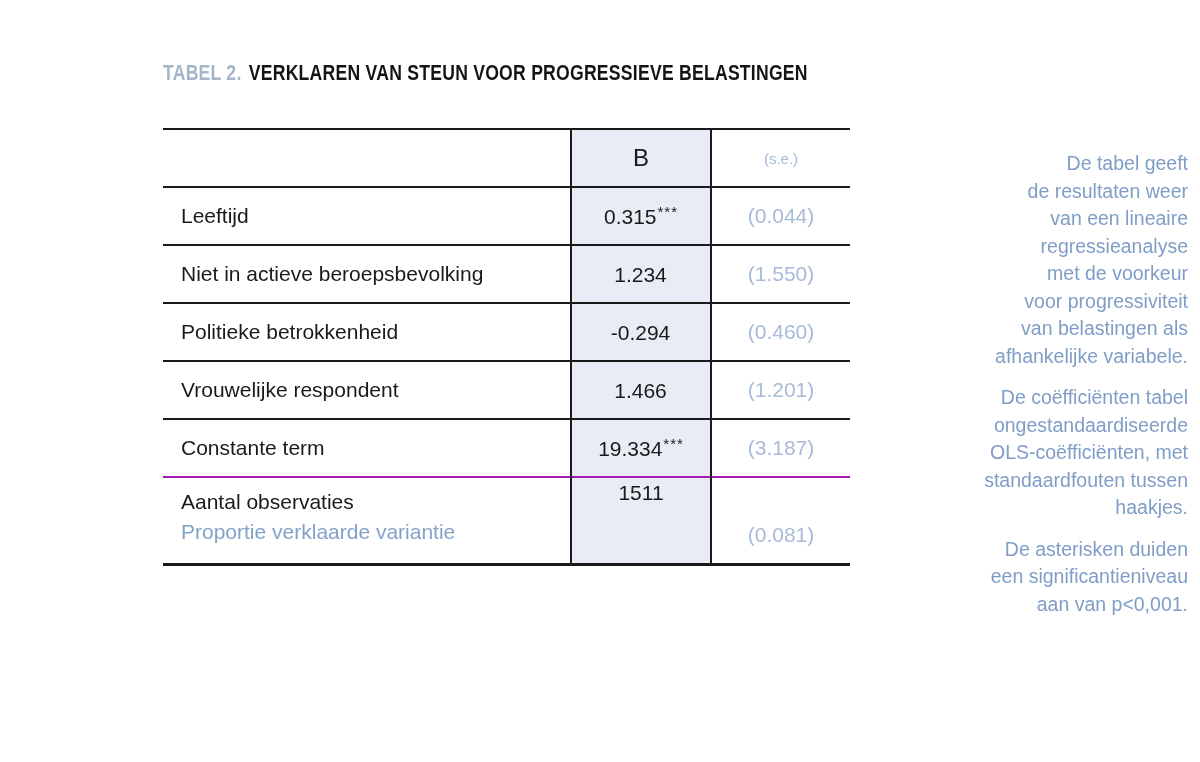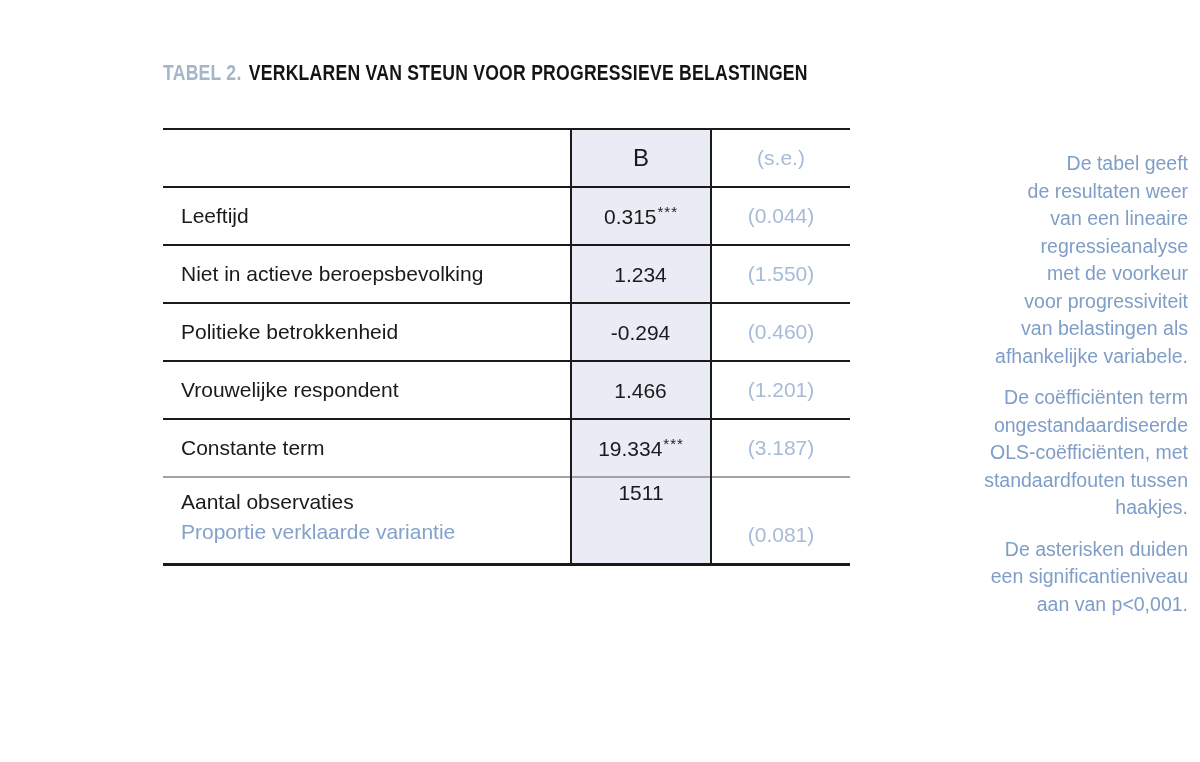--- a/index.html
+++ b/index.html
@@ -24,31 +24,31 @@
     border-collapse:collapse; table-layout:fixed;
     font-size:21px; color:#1a1a1a;
     border-top:2px solid #1a1a1a; border-bottom:3px solid #1a1a1a;
   }
   col.c-label { width:408px; }
   col.c-b     { width:140px; }
   col.c-se    { width:139px; }
 
   tr.head-row   { height:58px; }
   tr.data-row   { height:58px; border-top:2px solid #1a1a1a; }
-  tr.footer-row { height:87px; border-top:2px solid #a3a3a3; }
+  tr.footer-row { height:87px; border-top:2px solid #a21caf; }
 
   .label-cell { text-align:left; padding-left:18px; font-weight:normal; vertical-align:middle; }
   .b-cell {
     background:#e9ecf5; border-left:2px solid #1a1a1a; border-right:2px solid #1a1a1a;
     text-align:center; vertical-align:middle; font-weight:normal;
   }
   .se-cell { text-align:center; vertical-align:middle; color:#a7bbd8; font-weight:normal; }
 
   th.head-b  { font-size:24px; }
-  th.head-se { font-size:21px; }
+  th.head-se { font-size:15px; }
 
   .stars { font-size:15px; vertical-align:7px; letter-spacing:1px; margin-left:1px; }
 
   .footer-label { vertical-align:top; padding-top:9px; }
   .footer-label .fl1 { line-height:30px; color:#1a1a1a; white-space:nowrap; }
   .footer-label .fl2 { line-height:30px; color:#84a2c9; white-space:nowrap; }
   .footer-b  { vertical-align:top; line-height:30px; }
   .footer-se { vertical-align:bottom; padding-bottom:13px; line-height:30px; }
 
   
@@ -129,21 +129,21 @@
       <div class="line">De tabel geeft</div>
       <div class="line">de resultaten weer</div>
       <div class="line">van een lineaire</div>
       <div class="line">regressieanalyse</div>
       <div class="line">met de voorkeur</div>
       <div class="line">voor progressiviteit</div>
       <div class="line">van belastingen als</div>
       <div class="line">afhankelijke variabele.</div>
     </div>
     <div class="para">
-      <div class="line">De coëfficiënten term</div>
+      <div class="line">De coëfficiënten tabel</div>
       <div class="line">ongestandaardiseerde</div>
       <div class="line">OLS-coëfficiënten, met</div>
       <div class="line">standaardfouten tussen</div>
       <div class="line">haakjes.</div>
     </div>
     <div class="para">
       <div class="line">De asterisken duiden</div>
       <div class="line">een significantieniveau</div>
       <div class="line">aan van p&lt;0,001.</div>
     </div>

